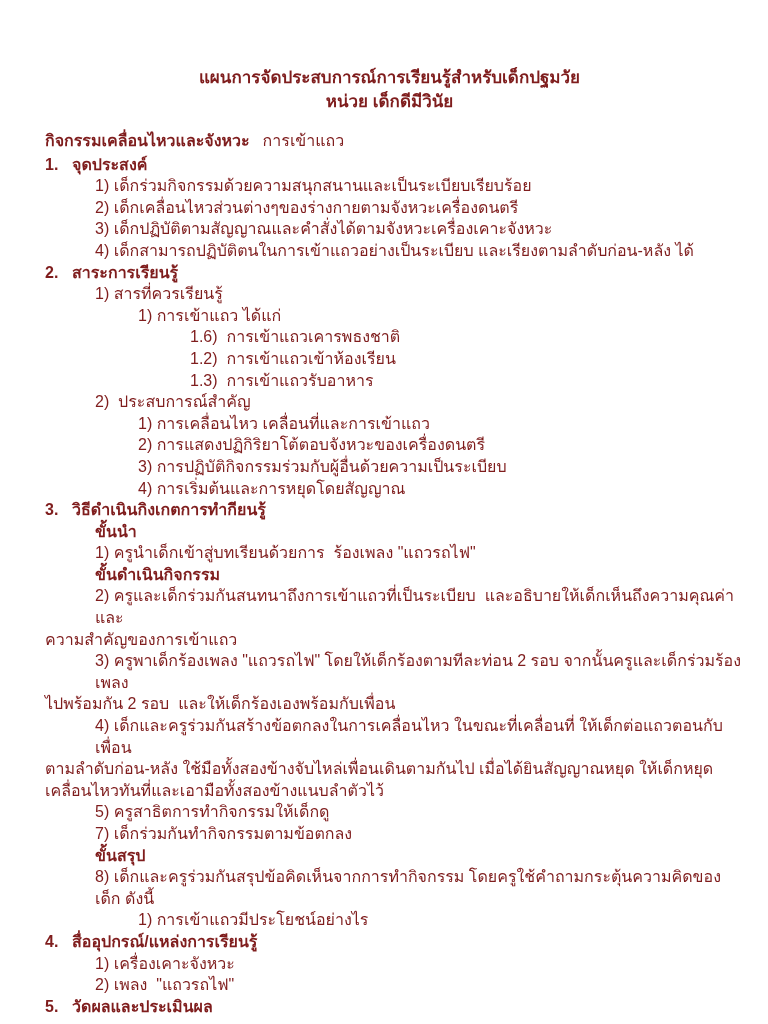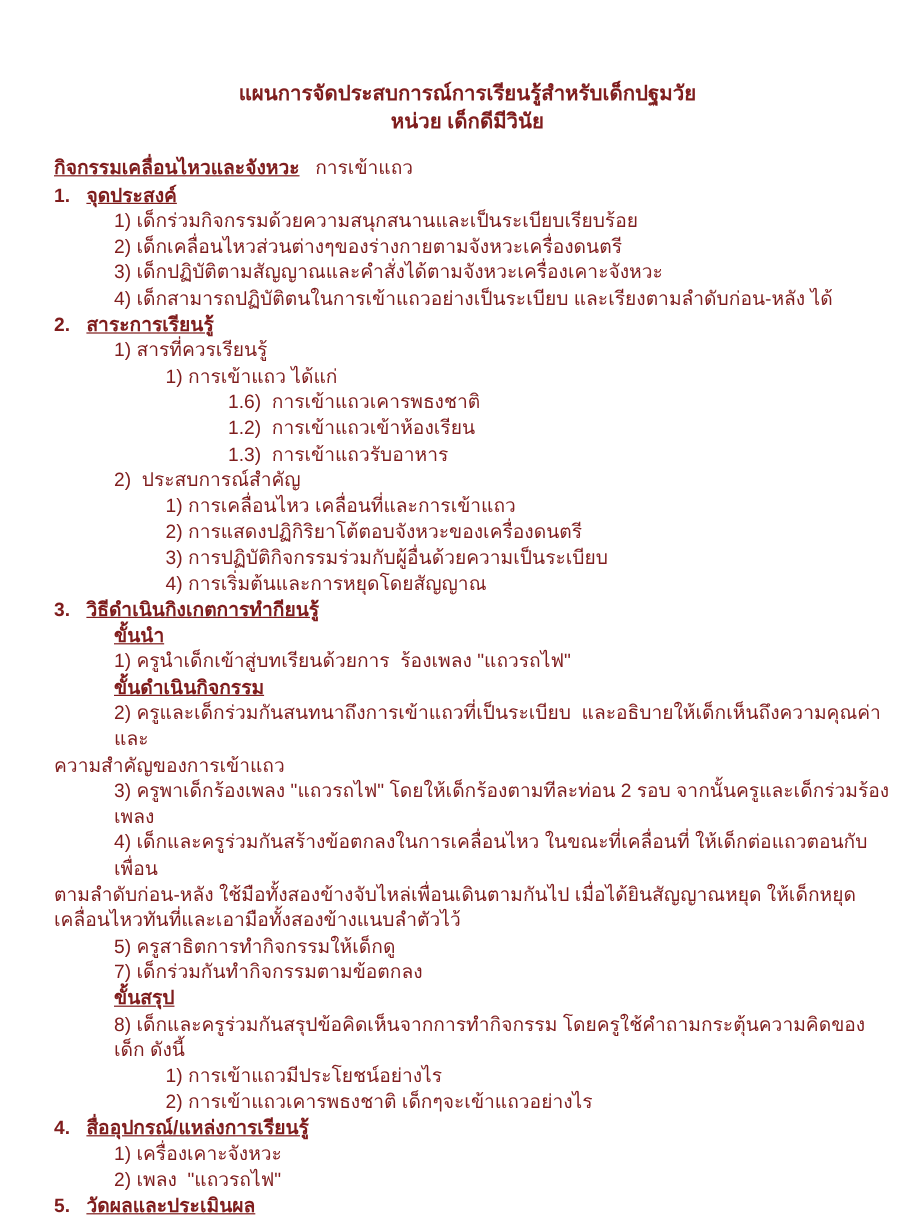--- a/index.html
+++ b/index.html
@@ -21,21 +21,21 @@
     font-weight: bold;
     font-size: 17px;
     line-height: 24px;
     margin-bottom: 16px;
     margin-right: 10px;
   }
   .line {
     line-height: 21.6px;
     white-space: pre-wrap;
   }
-  .b { font-weight: bold; text-decoration: underline; }
+  .b { font-weight: bold; }
   .in1 { padding-left: 50px; }
   .in2 { padding-left: 93px; }
   .in3 { padding-left: 145px; }
   .heading .num { display: inline-block; min-width: 27px; }
   .activity-topic { margin-left: 13px; font-family: Liberation Mono, monospace; }
 </style>
 </head>
 <body>
 
 <div class="page">
@@ -65,29 +65,29 @@
   <div class="line in2">3) การปฏิบัติกิจกรรมร่วมกับผู้อื่นด้วยความเป็นระเบียบ</div>
   <div class="line in2">4) การเริ่มต้นและการหยุดโดยสัญญาณ</div>
 
   <div class="line b heading"><span class="num">3.</span><span>วิธีดำเนินกิงเกตการทำกียนรู้</span></div>
   <div class="line in1 b">ขั้นนำ</div>
   <div class="line in1">1) ครูนำเด็กเข้าสู่บทเรียนด้วยการ  ร้องเพลง "แถวรถไฟ"</div>
   <div class="line in1 b">ขั้นดำเนินกิจกรรม</div>
   <div class="line in1">2) ครูและเด็กร่วมกันสนทนาถึงการเข้าแถวที่เป็นระเบียบ  และอธิบายให้เด็กเห็นถึงความคุณค่าและ</div>
   <div class="line">ความสำคัญของการเข้าแถว</div>
   <div class="line in1">3) ครูพาเด็กร้องเพลง "แถวรถไฟ" โดยให้เด็กร้องตามทีละท่อน 2 รอบ จากนั้นครูและเด็กร่วมร้องเพลง</div>
+  <div class="line">ไปพร้อมกัน 2 รอบ  และให้เด็กร้องเองพร้อมกับเพื่อน</div>
   <div class="line in1">4) เด็กและครูร่วมกันสร้างข้อตกลงในการเคลื่อนไหว ในขณะที่เคลื่อนที่ ให้เด็กต่อแถวตอนกับเพื่อน</div>
   <div class="line">ตามลำดับก่อน-หลัง ใช้มือทั้งสองข้างจับไหล่เพื่อนเดินตามกันไป เมื่อได้ยินสัญญาณหยุด ให้เด็กหยุด</div>
   <div class="line">เคลื่อนไหวทันที่และเอามือทั้งสองข้างแนบลำตัวไว้</div>
   <div class="line in1">5) ครูสาธิตการทำกิจกรรมให้เด็กดู</div>
   <div class="line in1">7) เด็กร่วมกันทำกิจกรรมตามข้อตกลง</div>
   <div class="line in1 b">ขั้นสรุป</div>
   <div class="line in1">8) เด็กและครูร่วมกันสรุปข้อคิดเห็นจากการทำกิจกรรม โดยครูใช้คำถามกระตุ้นความคิดของเด็ก ดังนี้</div>
   <div class="line in2">1) การเข้าแถวมีประโยชน์อย่างไร</div>
-  <div class="line in2">2) การเข้าแถวเคารพธงชาติ เด็กๆจะเข้าแถวอย่างไร</div>
 
   <div class="line b heading"><span class="num">4.</span><span>สื่ออุปกรณ์/แหล่งการเรียนรู้</span></div>
   <div class="line in1">1) เครื่องเคาะจังหวะ</div>
   <div class="line in1">2) เพลง  "แถวรถไฟ"</div>
 
   <div class="line b heading"><span class="num">5.</span><span>วัดผลและประเมินผล</span></div>
 
 </div>
 
 </body></html>

